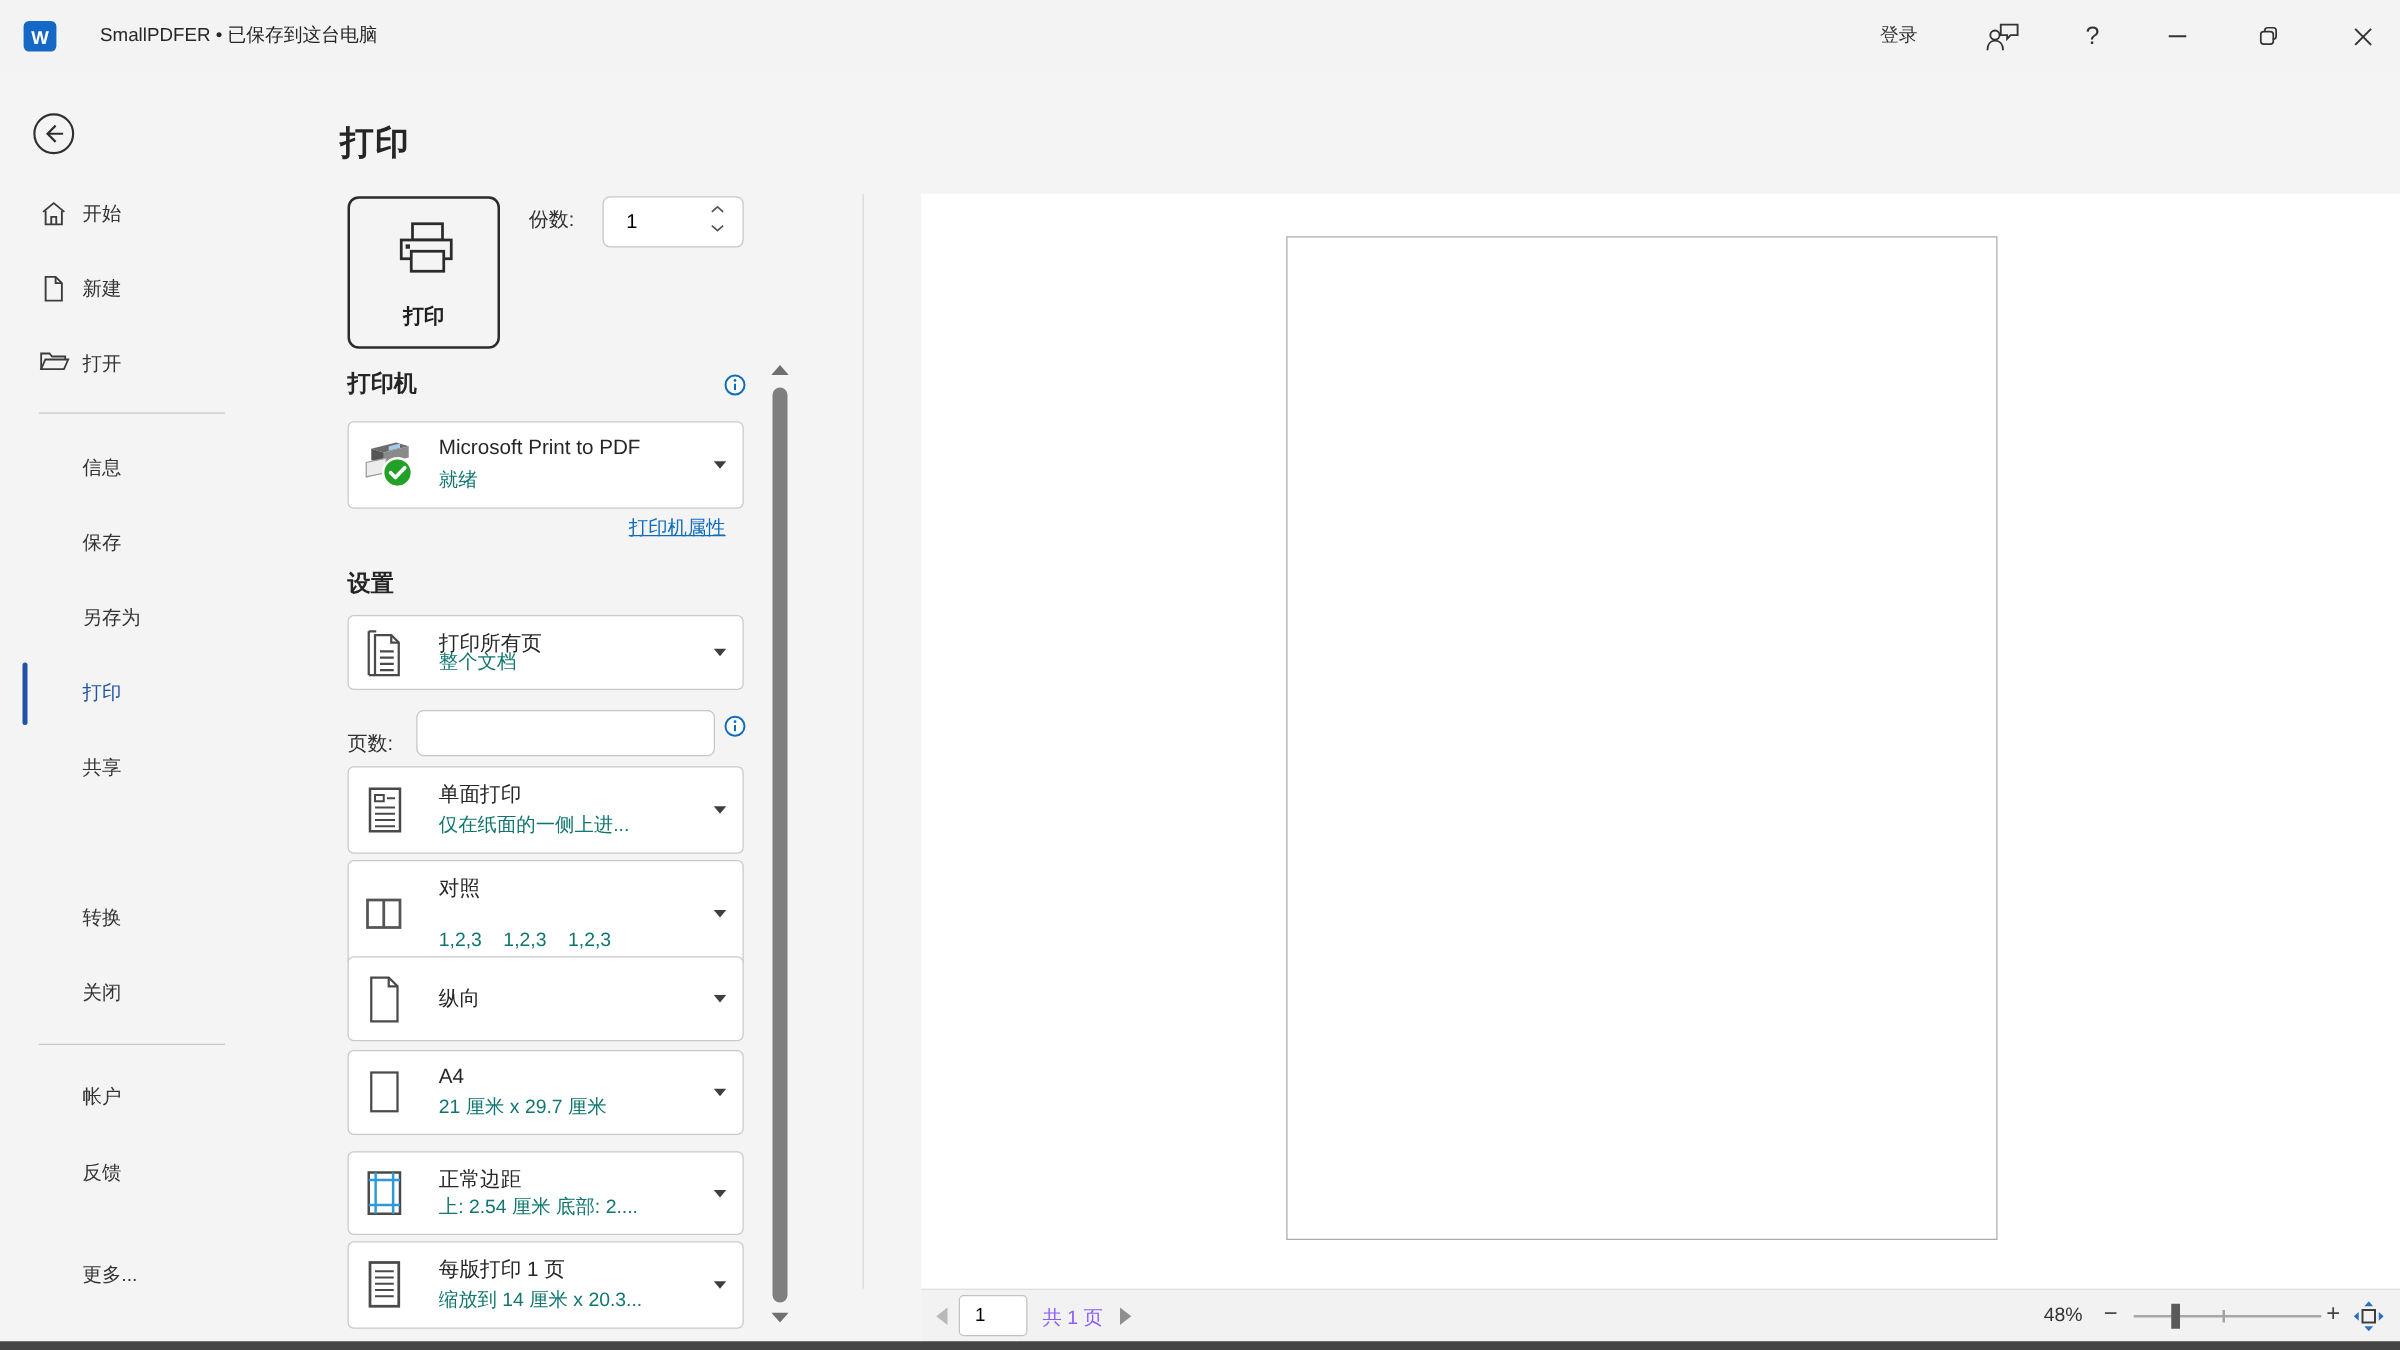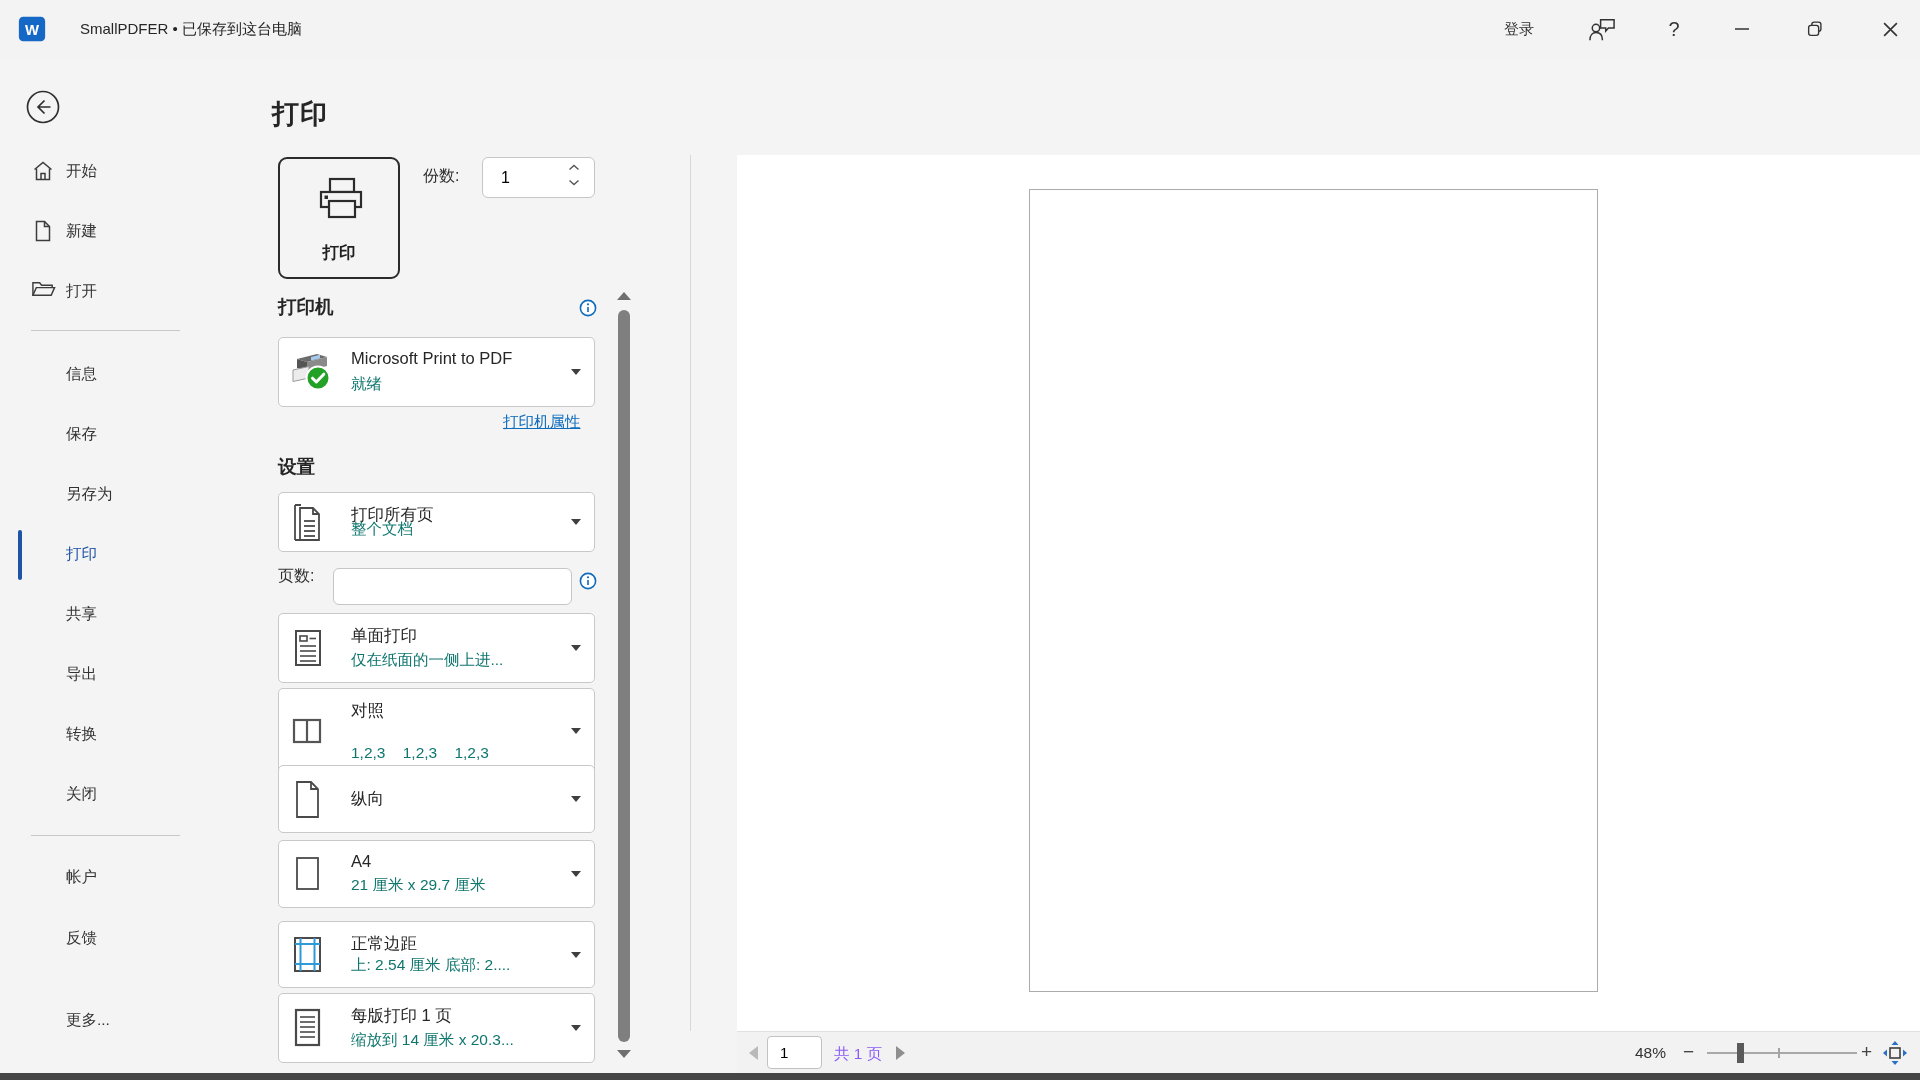--- a/index.html
+++ b/index.html
@@ -51,21 +51,21 @@
   .ddbox .dd-title { position:absolute; left:72px; top:11px; font-size:16.5px; color:#262626; white-space:pre; }
   .ddbox .dd-sub { position:absolute; left:72px; bottom:11px; font-size:15.5px; color:#0f766e; white-space:pre; }
   .ddbox.single .dd-title { top:50%; transform:translateY(-50%); }
   .dd-caret { position:absolute; right:13px; top:50%; margin-top:-3px; width:0; height:0;
     border-left:5px solid transparent; border-right:5px solid transparent; border-top:6px solid #3f3f3f; }
 
   #printer-dd { top:279px; height:70px; }
   #props-link { position:absolute; left:291px; top:354px; font-size:15.5px; color:#0f6cbd; text-decoration:underline; cursor:pointer; }
 
   #dd-range  { top:434px; height:60px; }
-  #pages-label { position:absolute; left:66px; top:508px; font-size:16px; color:#2f2f2f; }
+  #pages-label { position:absolute; left:66px; top:527px; font-size:16px; color:#2f2f2f; }
   #pages-input { position:absolute; left:121px; top:510px; width:239px; height:37px; background:#fff; border:1px solid #c6c6c6; border-radius:6px; outline:none; font-size:15px; padding:0 10px; font-family:inherit; }
   #dd-sides  { top:555px; height:70px; }
   #dd-collate{ top:630px; height:86px; }
   #dd-orient { top:707px; height:68px; }
   #dd-paper  { top:782px; height:68px; }
   #dd-margin { top:863px; height:67px; }
   #dd-sheet  { top:935px; height:70px; }
 
   
   #sb-up   { position:absolute; left:405px; top:234px; cursor:pointer; }
@@ -178,23 +178,20 @@
     </div>
   <div class="txt-row" style="top:414px">
       <span class="nlabel">另存为</span>
     </div>
   <div class="txt-row selected" style="top:474px">
       <span class="nlabel">打印</span>
     </div>
   <div id="sel-bar"></div>
   <div class="txt-row" style="top:534px">
       <span class="nlabel">共享</span>
-    </div>
-  <div class="txt-row" style="top:594px">
-      <span class="nlabel">导出</span>
     </div>
   <div class="txt-row" style="top:654px">
       <span class="nlabel">转换</span>
     </div>
   <div class="txt-row" style="top:714px">
       <span class="nlabel">关闭</span>
     </div>
 
   <div class="sdivider" style="top:777px"></div>
 

